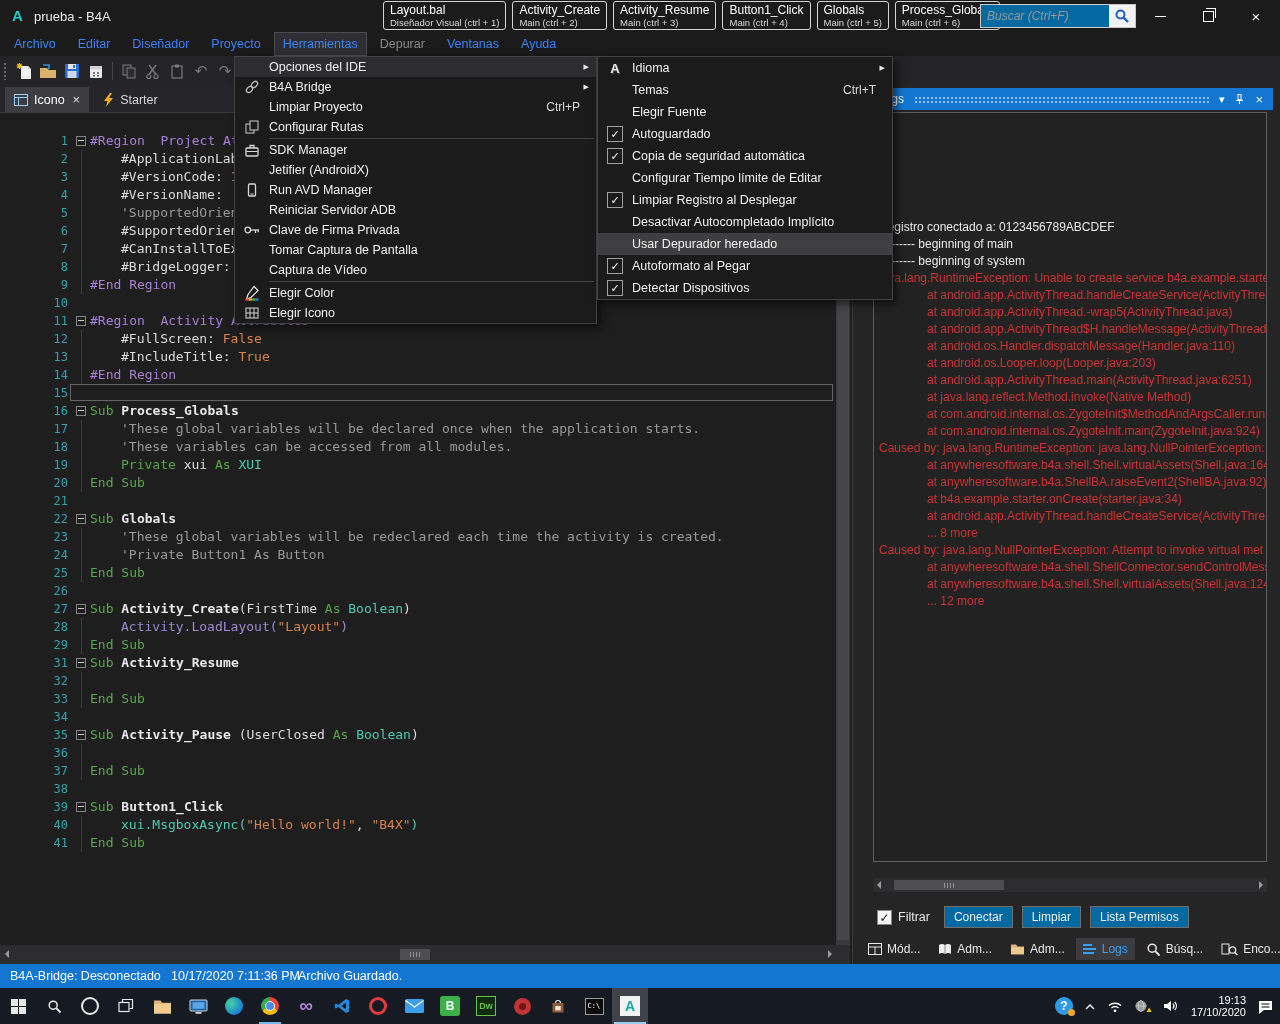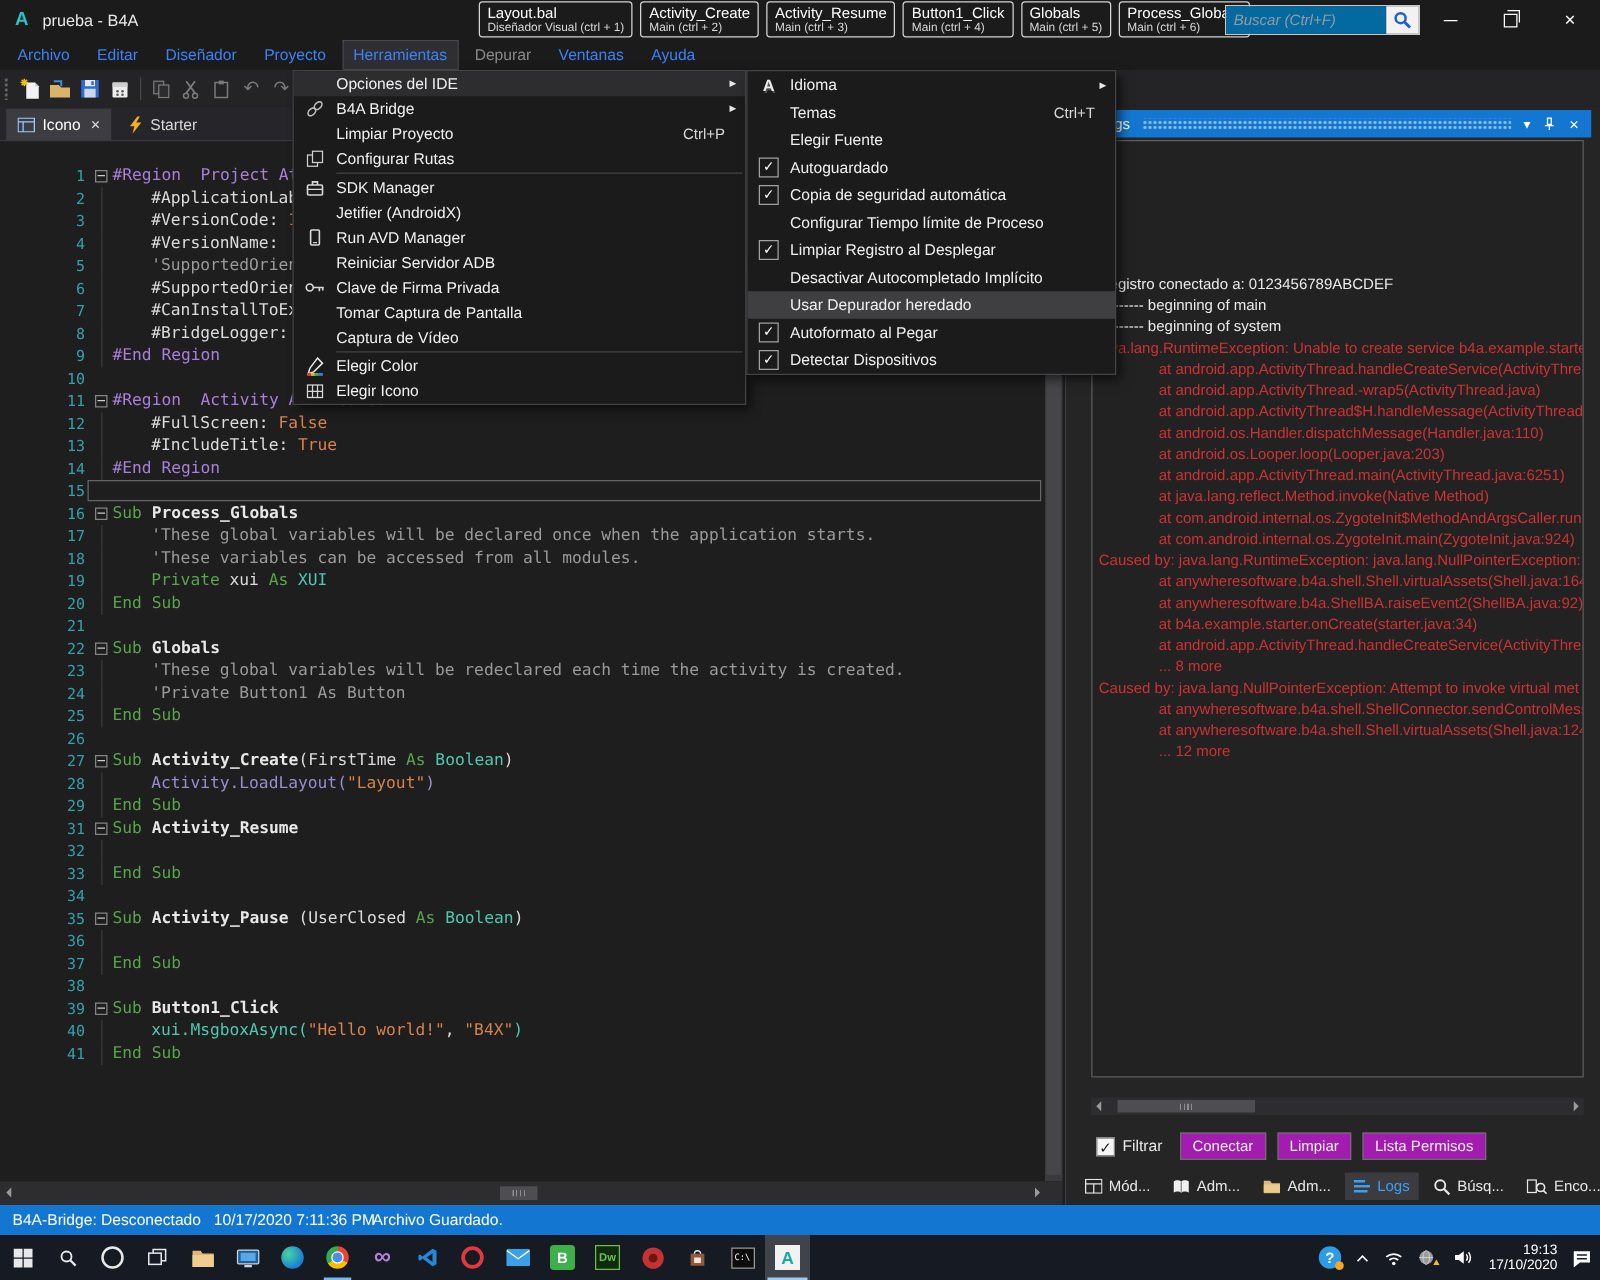--- a/index.html
+++ b/index.html
@@ -79,21 +79,21 @@
   #loglines{padding:106px 0 0 5px;}
   .logline{font-size:12px;line-height:17px;white-space:nowrap;}
   .logline.w{color:#eaeaea;} .logline.r{color:#cd3232;}
   .logline.ind{padding-left:48px;}
   #lhscroll{position:absolute;left:20px;top:793px;width:394px;height:14px;background:#2d2d30;}
   #lhscroll .sb-arrow{top:3px;}
   #lhscroll .thumb{position:absolute;left:21px;top:2px;width:110px;height:10px;background:#4d4d52;}
   #logctrl{position:absolute;left:24px;top:820px;height:24px;display:flex;align-items:center;}
   .chk{width:15px;height:15px;background:#f5f5f5;border:1px solid #888;color:#1b1b1c;font-size:12px;line-height:14px;text-align:center;margin-right:6px;box-sizing:border-box;}
   #filter-label{color:#e8e8e8;font-size:12.5px;margin-right:14px;}
-  .rbtn{background:#a21caf;border:1px solid #6e6e6e;color:#f0f0f0;font-size:12px;padding:3px 9px;margin-right:9px;font-family:"Liberation Sans",sans-serif;}
+  .rbtn{background:#0369a1;border:1px solid #6e6e6e;color:#f0f0f0;font-size:12px;padding:3px 9px;margin-right:9px;font-family:"Liberation Sans",sans-serif;}
   #rtabs{position:absolute;left:8px;top:851px;height:26px;display:flex;align-items:center;}
   .rtab{display:flex;align-items:center;padding:4px 7px;margin-right:4px;color:#e8e8e8;font-size:12px;white-space:nowrap;}
   .rtab .rtico{margin-right:5px;display:flex;}
   .rtab.active{background:#3b3b40;color:#3aa0f3;}
 
   
   #statusbar{position:absolute;left:0;top:964px;width:1280px;height:24px;background:#1377d1;color:#fff;font-size:12.5px;}
   #statusbar span{position:absolute;line-height:24px;white-space:nowrap;}
   #sb-bridge{left:10px;text-align:center;} #sb-datetime{left:171px;} #sb-saved{left:298px;}
 
@@ -835,21 +835,21 @@
       </div>
       <div class="mi">
         <span class="ic">
           <span class="mchk">✓</span>
         </span>
         <span class="lb">Copia de seguridad automática</span>
         <span class="sp"></span>
       </div>
       <div class="mi">
         <span class="ic"></span>
-        <span class="lb">Configurar Tiempo límite de Proceso</span>
+        <span class="lb">Configurar Tiempo límite de Editar</span>
         <span class="sp"></span>
       </div>
       <div class="mi">
         <span class="ic">
           <span class="mchk">✓</span>
         </span>
         <span class="lb">Limpiar Registro al Desplegar</span>
         <span class="sp"></span>
       </div>
       <div class="mi">

